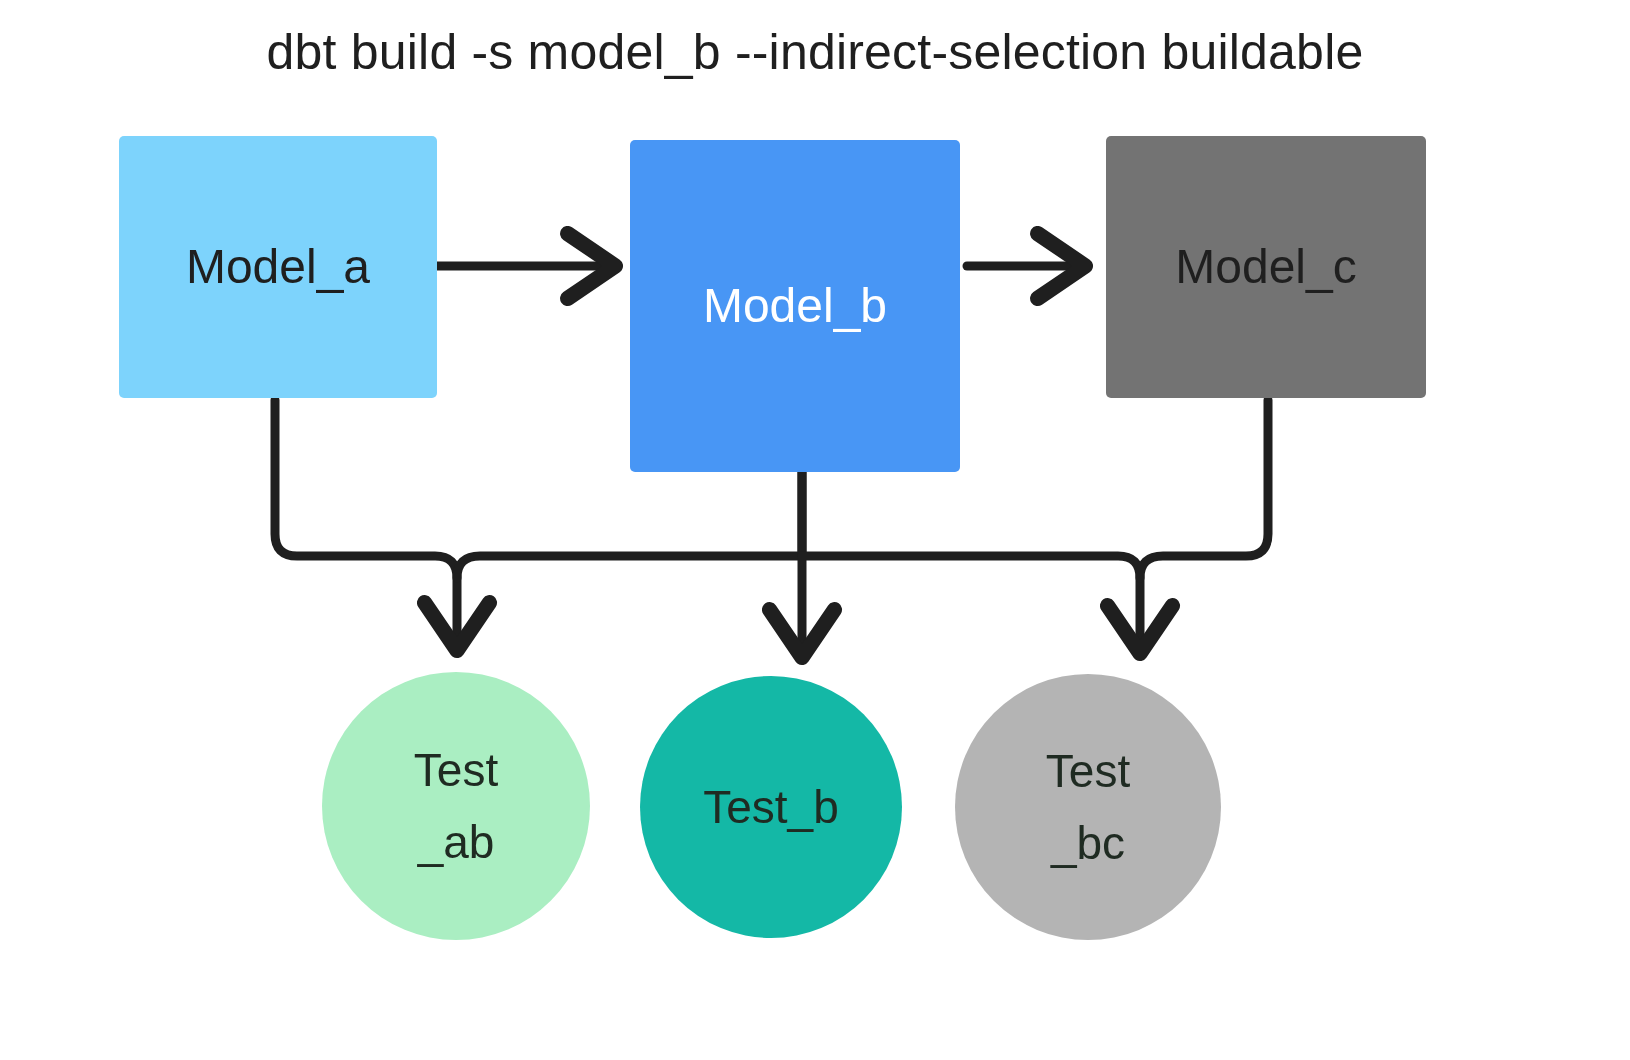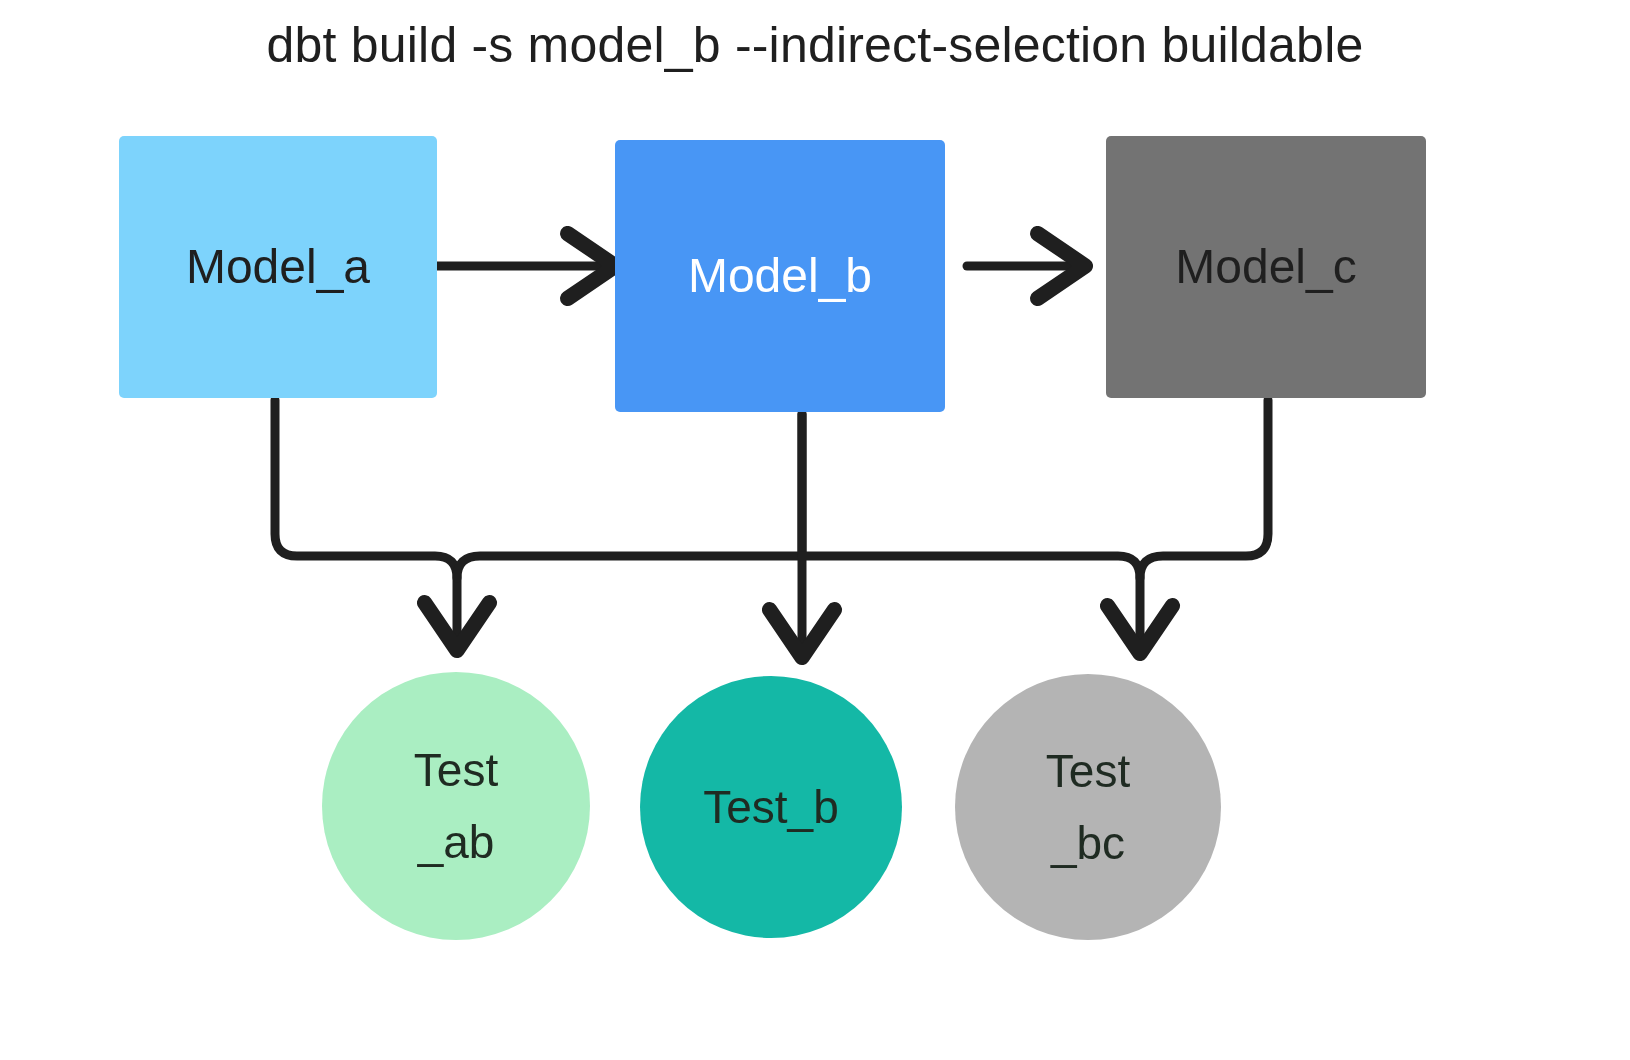--- a/index.html
+++ b/index.html
@@ -23,21 +23,21 @@
     position: absolute;
     left: 0;
     top: 0;
     width: 1630px;
     height: 1060px;
     pointer-events: none;
   }
   .diagram-title {
     position: absolute;
     left: 0;
-    top: 15px;
+    top: 22px;
     width: 1630px;
     text-align: center;
     font-size: 50px;
     line-height: 60px;
     color: #1f1f1f;
     letter-spacing: 0.2px;
     white-space: nowrap;
   }
   .node-box {
     position: absolute;
@@ -64,21 +64,21 @@
     font-size: 46px;
     line-height: 72px;
     text-align: center;
     white-space: pre-line;
   }
   #model-a {
     left: 119px;  top: 136px;  width: 318px;  height: 262px;
     background: #7dd3fc;
   }
   #model-b {
-    left: 615px;  top: 140px;  width: 330px;  height: 272px;
+    left: 630px;  top: 140px;  width: 330px;  height: 332px;
     background: #4896f5;
   }
   #model-c {
     left: 1106px; top: 136px;  width: 320px;  height: 262px;
     background: #737373;
   }
   #model-a .node-label, #model-c .node-label { color: #1f1f1f; }
   #model-b .node-label { color: #ffffff; }
 
   #test-ab {

